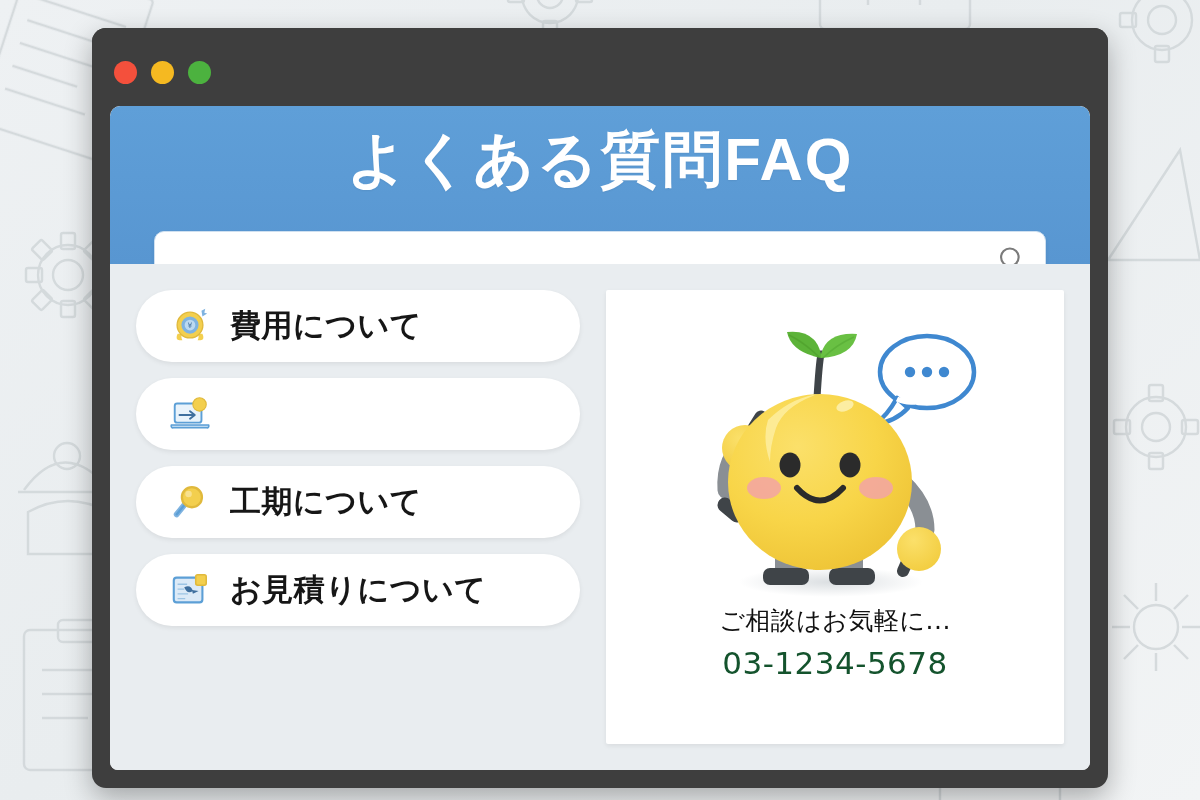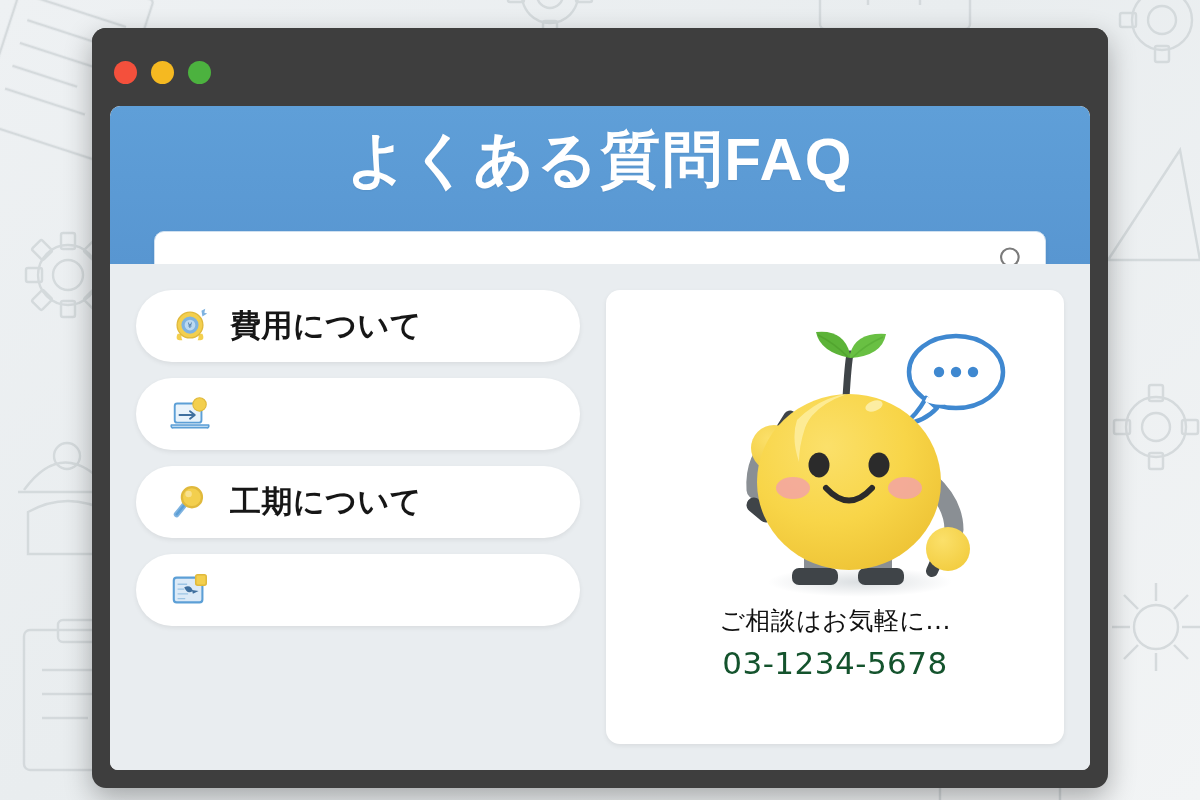--- a/index.html
+++ b/index.html
@@ -186,26 +186,26 @@
     color: #161616;
     letter-spacing: 0.5px;
     white-space: nowrap;
     font-family: "DejaVu Sans", "Liberation Sans", sans-serif;
   }
 
   
   #mascot-card {
     flex: 1;
     background: #ffffff;
-    border-radius: 14px;
+    border-radius: 2px;
     box-shadow: 0 2px 5px rgba(0,0,0,0.07);
     position: relative;
     display: flex;
     flex-direction: column;
-    align-items: flex-end;
+    align-items: center;
     padding-top: 20px;
     box-sizing: border-box;
     overflow: hidden;
   }
   #mascot-art {
     width: 400px;
     height: 300px;
     flex: none;
   }
   #contact-block {
@@ -410,20 +410,21 @@
                   <line x1="9" y1="16" x2="19" y2="16"></line>
                   <line x1="9" y1="21" x2="16" y2="21"></line>
                   <line x1="9" y1="26" x2="20" y2="26"></line>
                   <line x1="9" y1="31" x2="17" y2="31"></line>
                 </g>
                 <path d="M16 19 q7 -3 9 4 q-6 4 -9 -4 z" fill="#3f6f9e"></path>
                 <path d="M24 22 l7 1 l-6 3 z" fill="#3f6f9e"></path>
                 <rect x="28" y="6" width="11" height="11" rx="2" fill="#f3cf4e" stroke="#e0b93c" stroke-width="1.6"></rect>
               </svg>
             </span>
+            <span class="faq-label">お見積りについて</span>
           </div>
 
 
         </div>
 
         <div id="mascot-card">
 
           <svg id="mascot-art" viewBox="0 0 400 300" xmlns="http://www.w3.org/2000/svg">
             <defs>
               <radialGradient id="bodyGrad" cx="38%" cy="30%" r="78%">

